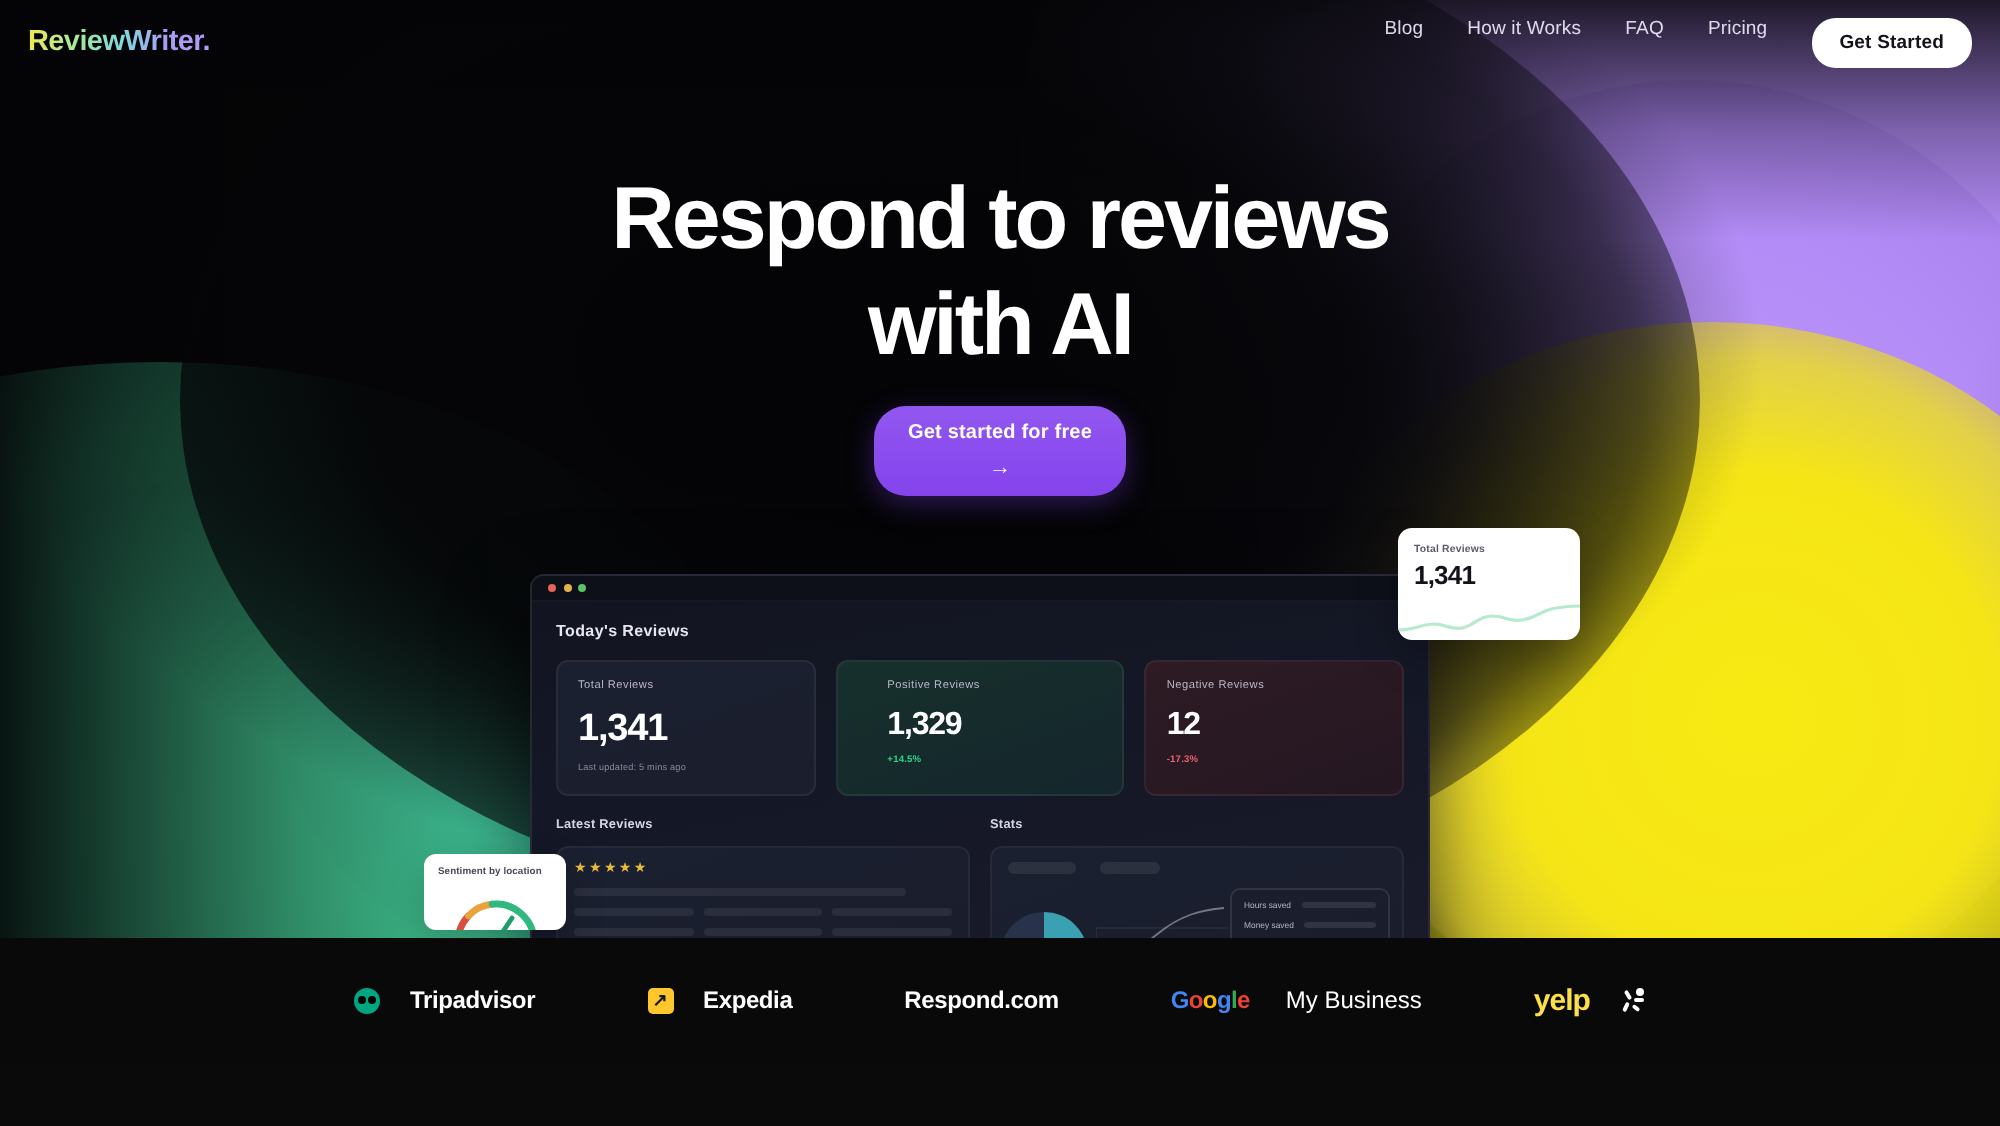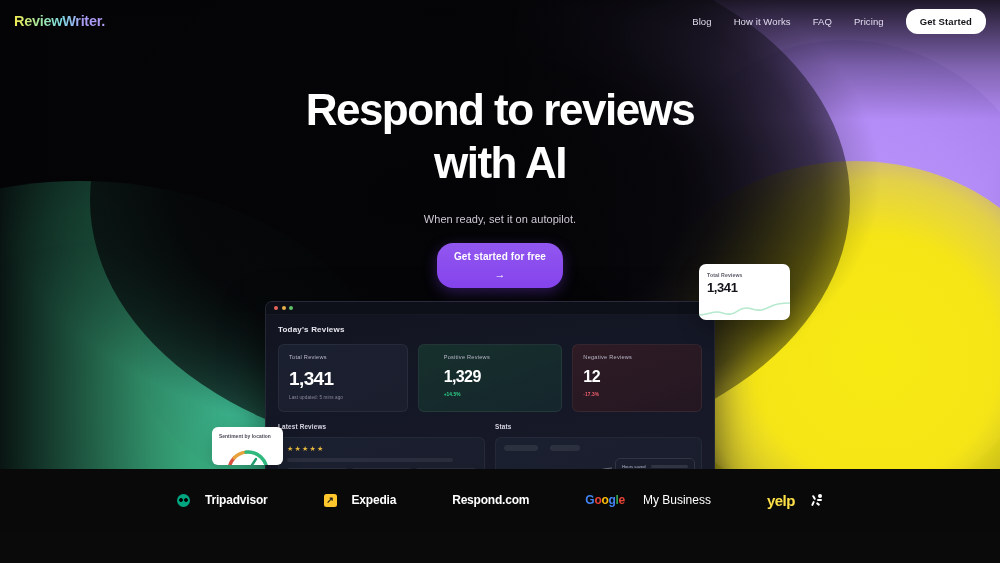--- a/index.html
+++ b/index.html
@@ -75,21 +75,21 @@
     padding: 0 14px 0 14px;
     z-index: 40;
   }
   .logo {
     font-size: 14.5px; font-weight: 700; letter-spacing: -0.3px;
     background: linear-gradient(95deg, #f2ea4e 0%, #9ee6a6 30%, #7fd9e0 52%, #a99bf5 76%, #b39cf8 100%);
     -webkit-background-clip: text; background-clip: text;
     -webkit-text-fill-color: transparent; color: transparent;
     white-space: nowrap;
   }
-  .nav-right { display: flex; align-items: center; gap: 22px; }
+  .nav-right { display: flex; align-items: flex-start; gap: 22px; }
   .nav-link {
     font-size: 9.5px; color: #efe9fb; text-decoration: none;
     letter-spacing: 0.1px; white-space: nowrap; opacity: .92;
   }
   .nav-cta {
     background: #ffffff; color: #15131a;
     font-size: 9.5px; font-weight: 700;
     border: none; border-radius: 12px;
     padding: 7px 14px; cursor: pointer; white-space: nowrap;
     letter-spacing: 0.1px;
@@ -112,21 +112,21 @@
     color: #fff; font-size: 10px; font-weight: 600;
     border: none; border-radius: 16px; padding: 8px 17px;
     cursor: pointer; letter-spacing: 0.1px;
     box-shadow: 0 4px 14px rgba(120,60,230,0.35);
     flex-direction: column;
   }
   .hero-btn .arr { font-size: 11px; line-height: 1; }
 
   
   .dash {
-    position: absolute; left: 265px; top: 301px; width: 450px; height: 215px;
+    position: absolute; left: 265px; top: 287px; width: 450px; height: 215px;
     background: linear-gradient(170deg, #121520 0%, #141725 40%, #1a1b2c 100%);
     border-radius: 7px 7px 0 0;
     border: 1px solid rgba(255,255,255,0.07);
     border-bottom: none;
     overflow: hidden;
     z-index: 20;
     box-shadow: 0 14px 40px rgba(0,0,0,0.55);
   }
   .dash-bar { height: 13px; display: flex; align-items: center; gap: 3.5px; padding-left: 8px;
     background: #0e1019; border-bottom: 1px solid rgba(255,255,255,0.04); }
@@ -259,21 +259,20 @@
       <a class="nav-link" href="#">Pricing</a>
       <button class="nav-cta">Get Started</button>
     </div>
   </nav>
 
   <div class="hero">
     <h1>
       <span>Respond to reviews</span>
       <span class="l2">with AI</span>
     </h1>
-    <div class="hero-sub">When ready, set it on autopilot.</div>
     <button class="hero-btn">
       <span>Get started for free</span>
       <span class="arr">→</span>
     </button>
   </div>
 
   <div class="dash">
     <div class="dash-bar">
       <span class="dot r"></span>
       <span class="dot y"></span>

